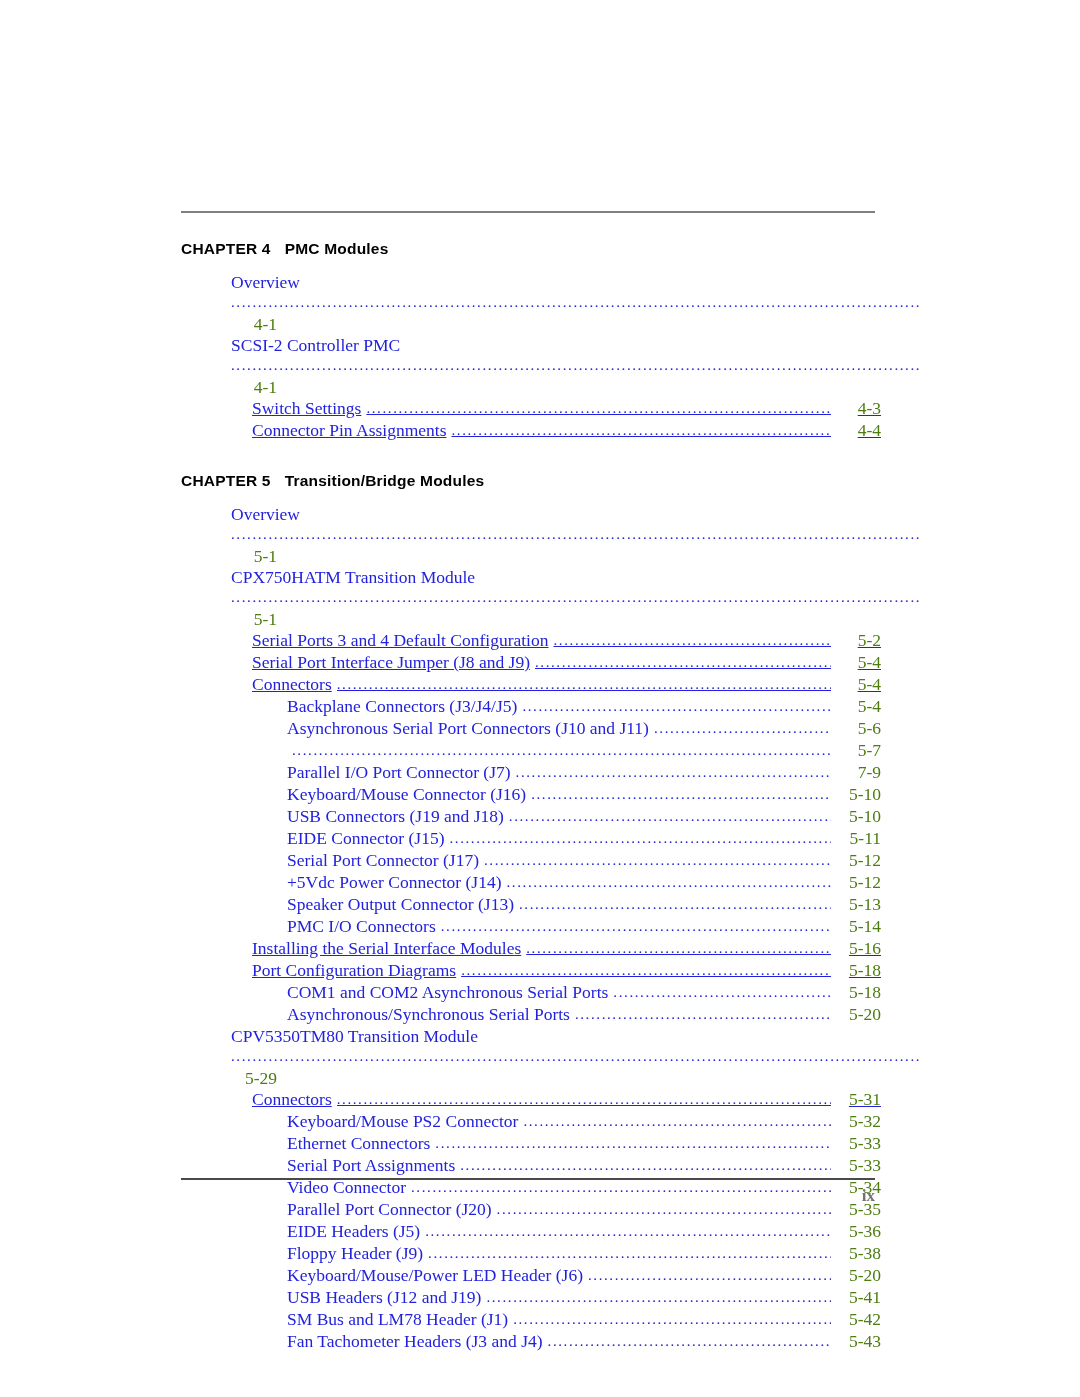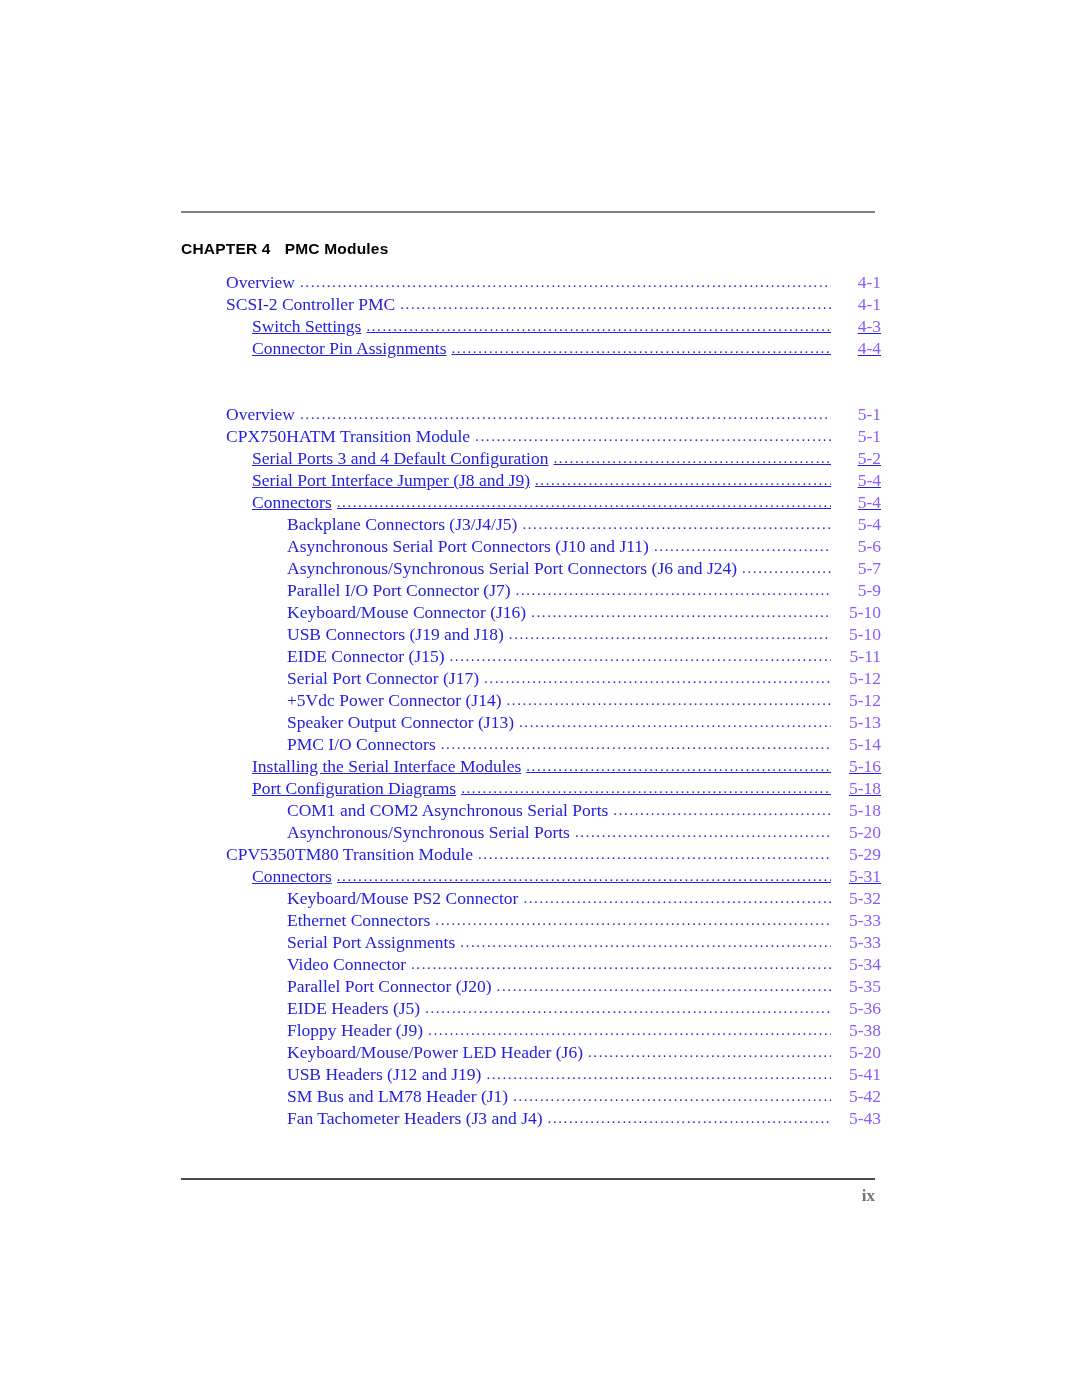--- a/index.html
+++ b/index.html
@@ -69,25 +69,25 @@
     font-size: 15px;
     letter-spacing: 1.6px;
     color: #2222dd;
     position: relative;
     top: -1px;
   }
   .toc-row .pageno {
     flex: 0 0 auto;
     width: 46px;
     text-align: right;
-    color: #8b5cf6;
+    color: #4d7c0f;
   }
 
   
-  .lvl1 { padding-left: 45px; }
+  .lvl1 { padding-left: 45px; flex-direction: column; }
   .lvl2 { padding-left: 71px; text-decoration: underline; }
   .lvl3 { padding-left: 106px; }
 
   .folio {
     position: absolute;
     left: 181px;
     top: 1186px;
     width: 694px;
     text-align: right;
     font-family: "Liberation Serif", serif;
@@ -120,20 +120,21 @@
         <span class="label">Switch Settings</span>
         <span class="leader">.................................................................................................................................</span>
         <span class="pageno">4-3</span>
       </div>
       <div class="toc-row lvl2">
         <span class="label">Connector Pin Assignments</span>
         <span class="leader">.................................................................................................................................</span>
         <span class="pageno">4-4</span>
       </div>
       <div class="block-gap"></div>
+      <div class="chapter-heading"><span class="ch-label">CHAPTER 5</span><span class="ch-title">Transition/Bridge Modules</span></div>
       <div class="block-gap-first"></div>
       <div class="toc-row lvl1">
         <span class="label">Overview</span>
         <span class="leader">.................................................................................................................................</span>
         <span class="pageno">5-1</span>
       </div>
       <div class="toc-row lvl1">
         <span class="label">CPX750HATM Transition Module</span>
         <span class="leader">.................................................................................................................................</span>
         <span class="pageno">5-1</span>
@@ -157,28 +158,27 @@
         <span class="label">Backplane Connectors (J3/J4/J5)</span>
         <span class="leader">.................................................................................................................................</span>
         <span class="pageno">5-4</span>
       </div>
       <div class="toc-row lvl3">
         <span class="label">Asynchronous Serial Port Connectors (J10 and J11)</span>
         <span class="leader">.................................................................................................................................</span>
         <span class="pageno">5-6</span>
       </div>
       <div class="toc-row lvl3">
-        <span class="label">Asynchronous/Synchronous Serial Port Connectors (J6 and J24)</span>
         <span class="leader">.................................................................................................................................</span>
         <span class="pageno">5-7</span>
       </div>
       <div class="toc-row lvl3">
         <span class="label">Parallel I/O Port Connector (J7)</span>
         <span class="leader">.................................................................................................................................</span>
-        <span class="pageno">5-9</span>
+        <span class="pageno">7-9</span>
       </div>
       <div class="toc-row lvl3">
         <span class="label">Keyboard/Mouse Connector (J16)</span>
         <span class="leader">.................................................................................................................................</span>
         <span class="pageno">5-10</span>
       </div>
       <div class="toc-row lvl3">
         <span class="label">USB Connectors (J19 and J18)</span>
         <span class="leader">.................................................................................................................................</span>
         <span class="pageno">5-10</span>

